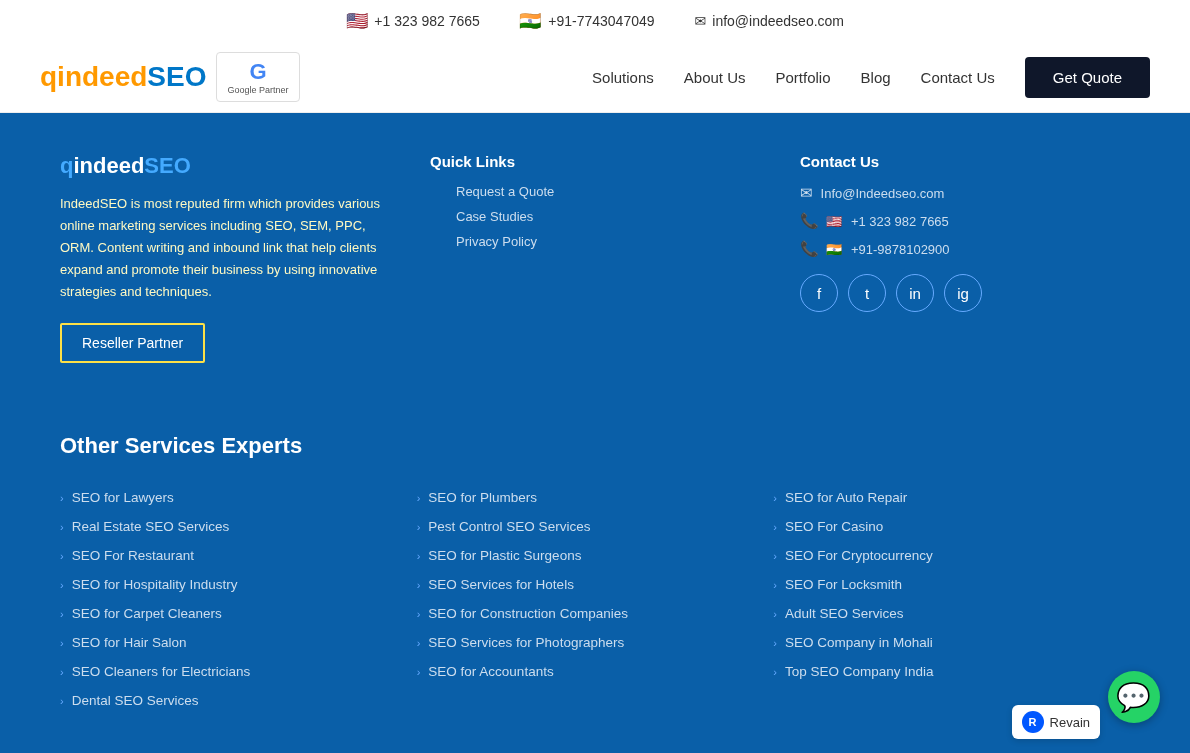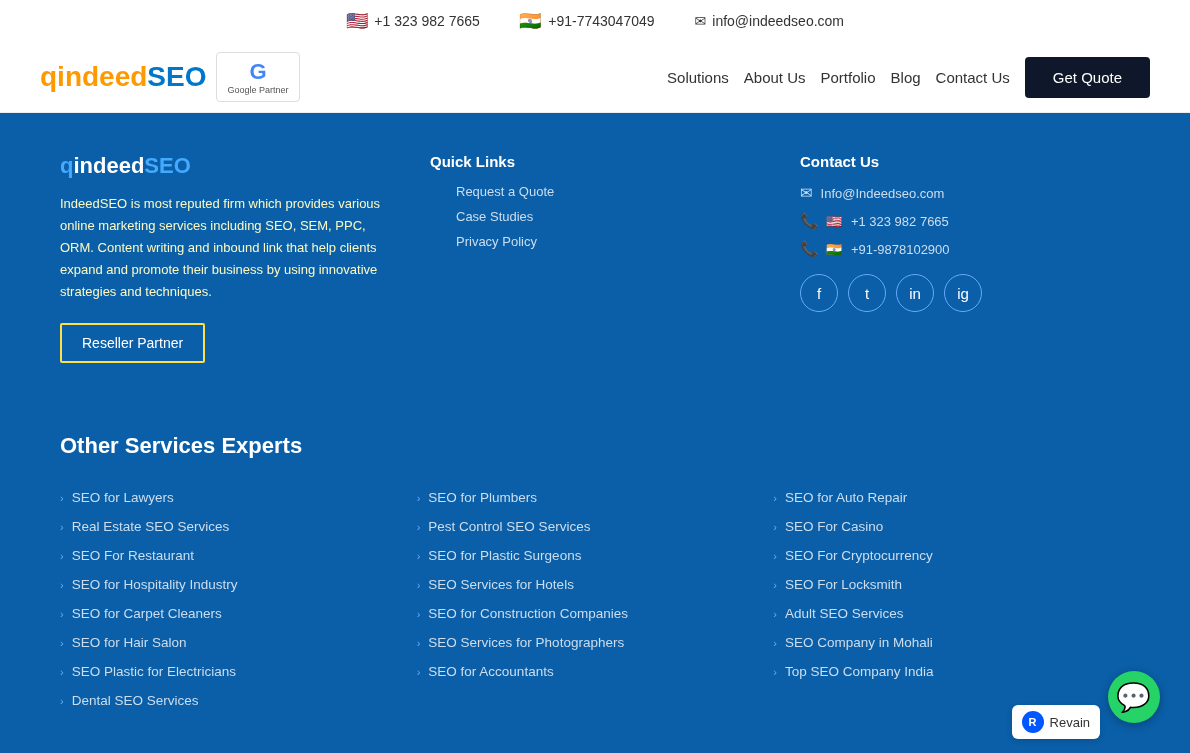--- a/index.html
+++ b/index.html
@@ -33,21 +33,21 @@
     .logo-text span { color: #f90; }
     .google-partner {
       border: 1px solid #ddd;
       border-radius: 4px;
       padding: 6px 10px;
       font-size: 11px;
       color: #555;
       display: flex; flex-direction: column; align-items: center;
     }
     .google-g { font-size: 22px; color: #4285f4; font-weight: bold; }
-    .nav-links { display: flex; gap: 15px; margin-left: auto; align-items: center; }
+    .nav-links { display: flex; gap: 30px; margin-left: auto; align-items: center; }
     .nav-link { color: #333; text-decoration: none; font-size: 15px; }
     .get-quote-btn {
       background: #0f172a;
       color: #fff;
       border: none;
       padding: 12px 28px;
       border-radius: 4px;
       font-size: 15px;
       cursor: pointer;
     }
@@ -251,21 +251,21 @@
         <div class="service-item">
           <span class="chevron">›</span>
           <span>SEO for Carpet Cleaners</span>
         </div>
         <div class="service-item">
           <span class="chevron">›</span>
           <span>SEO for Hair Salon</span>
         </div>
         <div class="service-item">
           <span class="chevron">›</span>
-          <span>SEO Plastic for Electricians</span>
+          <span>SEO Cleaners for Electricians</span>
         </div>
         <div class="service-item">
           <span class="chevron">›</span>
           <span>Dental SEO Services</span>
         </div>
       </div>
 
     <div class="services-col" id="col2">
         <div class="service-item">
           <span class="chevron">›</span>

